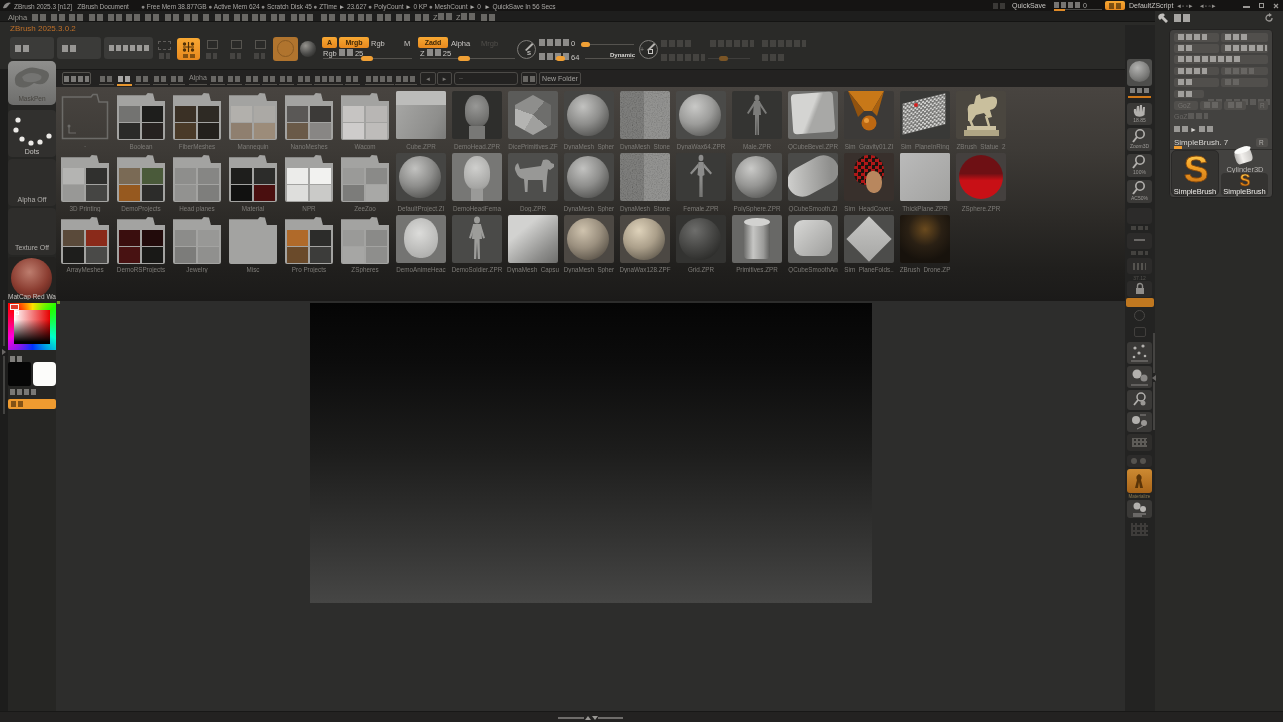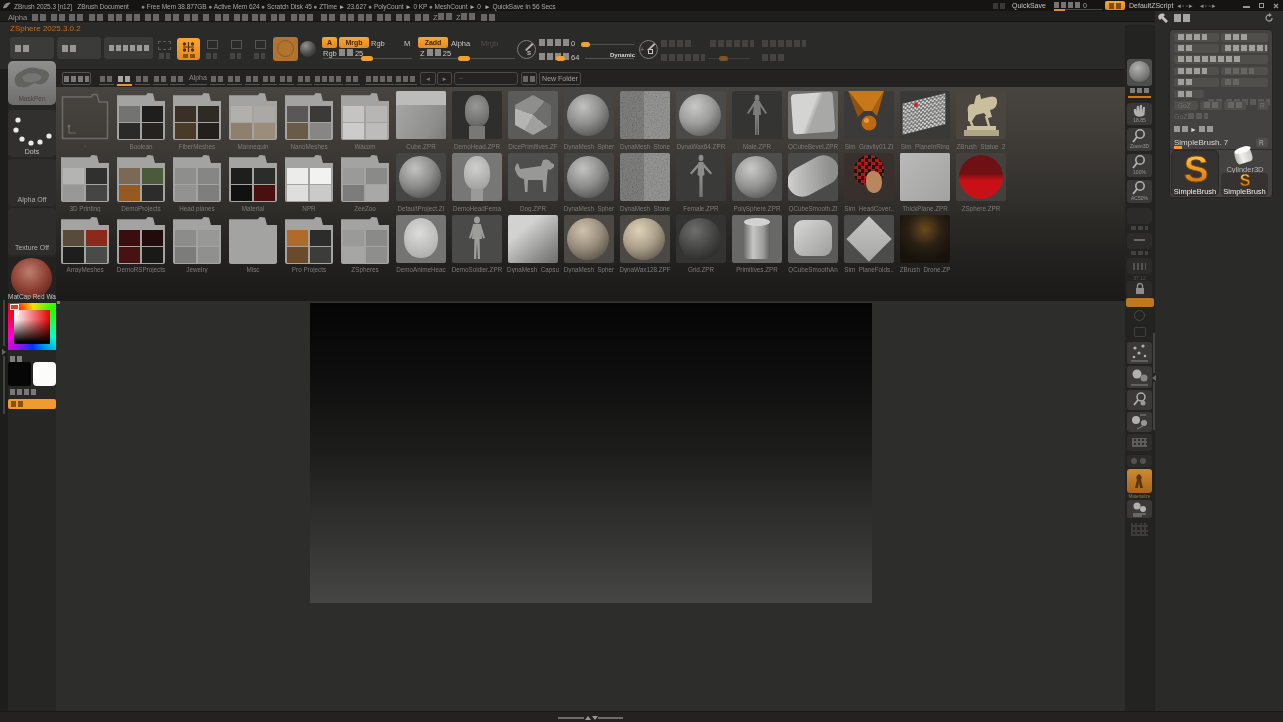--- a/index.html
+++ b/index.html
@@ -66,21 +66,21 @@
     <span class="zh8 ab" style="left:358px;width:14px"></span>
     <span class="zh8 ab" style="left:377px;width:14px"></span>
     <span class="zh8 ab" style="left:396px;width:14px"></span>
     <span class="zh8 ab" style="left:415px;width:14px"></span>
   </div>
 <div class="ab" style="left:433px;top:13px;font-size:7.5px;color:#96948f">Z<span class="zh8" style="width:14px"></span></div>
 <div class="ab" style="left:456px;top:13px;font-size:7.5px;color:#96948f">Z<span class="zh8" style="width:14px"></span></div>
 <div class="zh8 ab" style="left:481px;top:14px;width:14px;color:#96948f"></div>
 
 <div class="ab" style="left:0;top:22px;width:1283px;height:47px;background:#2a2a28"></div>
-<div class="ab" style="left:10px;top:24px;font-size:8px;color:#bf7029">ZSphere 2025.3.0.2</div>
+<div class="ab" style="left:10px;top:24px;font-size:8px;color:#bf7029">ZBrush 2025.3.0.2</div>
 <div class="btn3" style="left:10px;top:37px;width:44px;height:22px">
     <span class="zh8" style="width:14px;color:#cfcdca"></span>
   </div>
 <div class="btn3" style="left:57px;top:37px;width:44px;height:22px">
     <span class="zh8" style="width:14px;color:#cfcdca"></span>
   </div>
 <div class="btn3" style="left:104px;top:37px;width:49px;height:22px">
     <span class="zh7" style="width:40px;color:#cfcdca"></span>
   </div>
 <div class="ab" style="left:158px;top:41px;width:13px;height:9px;border:1px dashed #5e5c59"></div>

